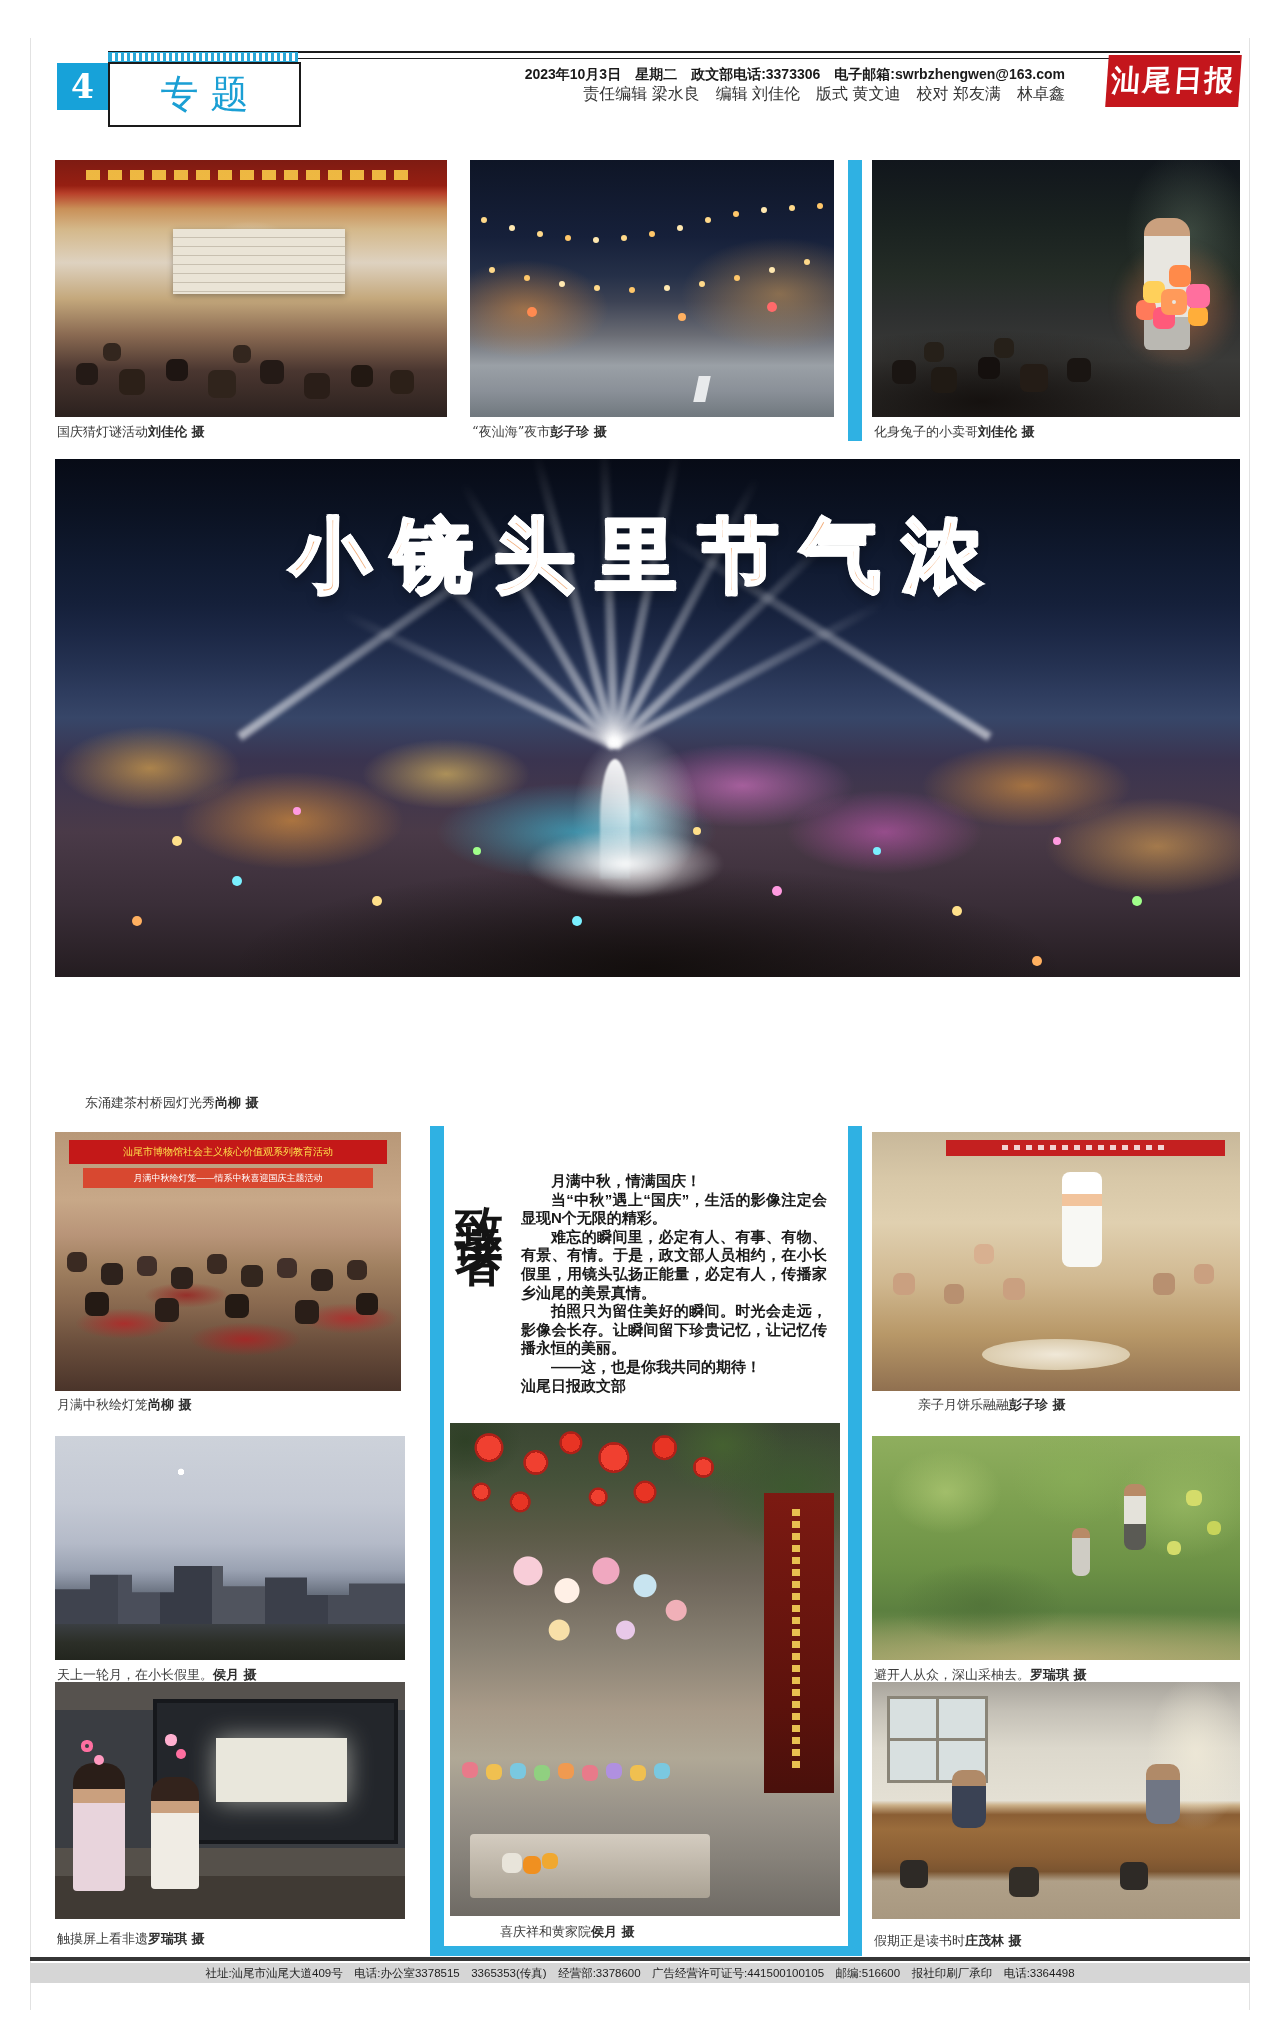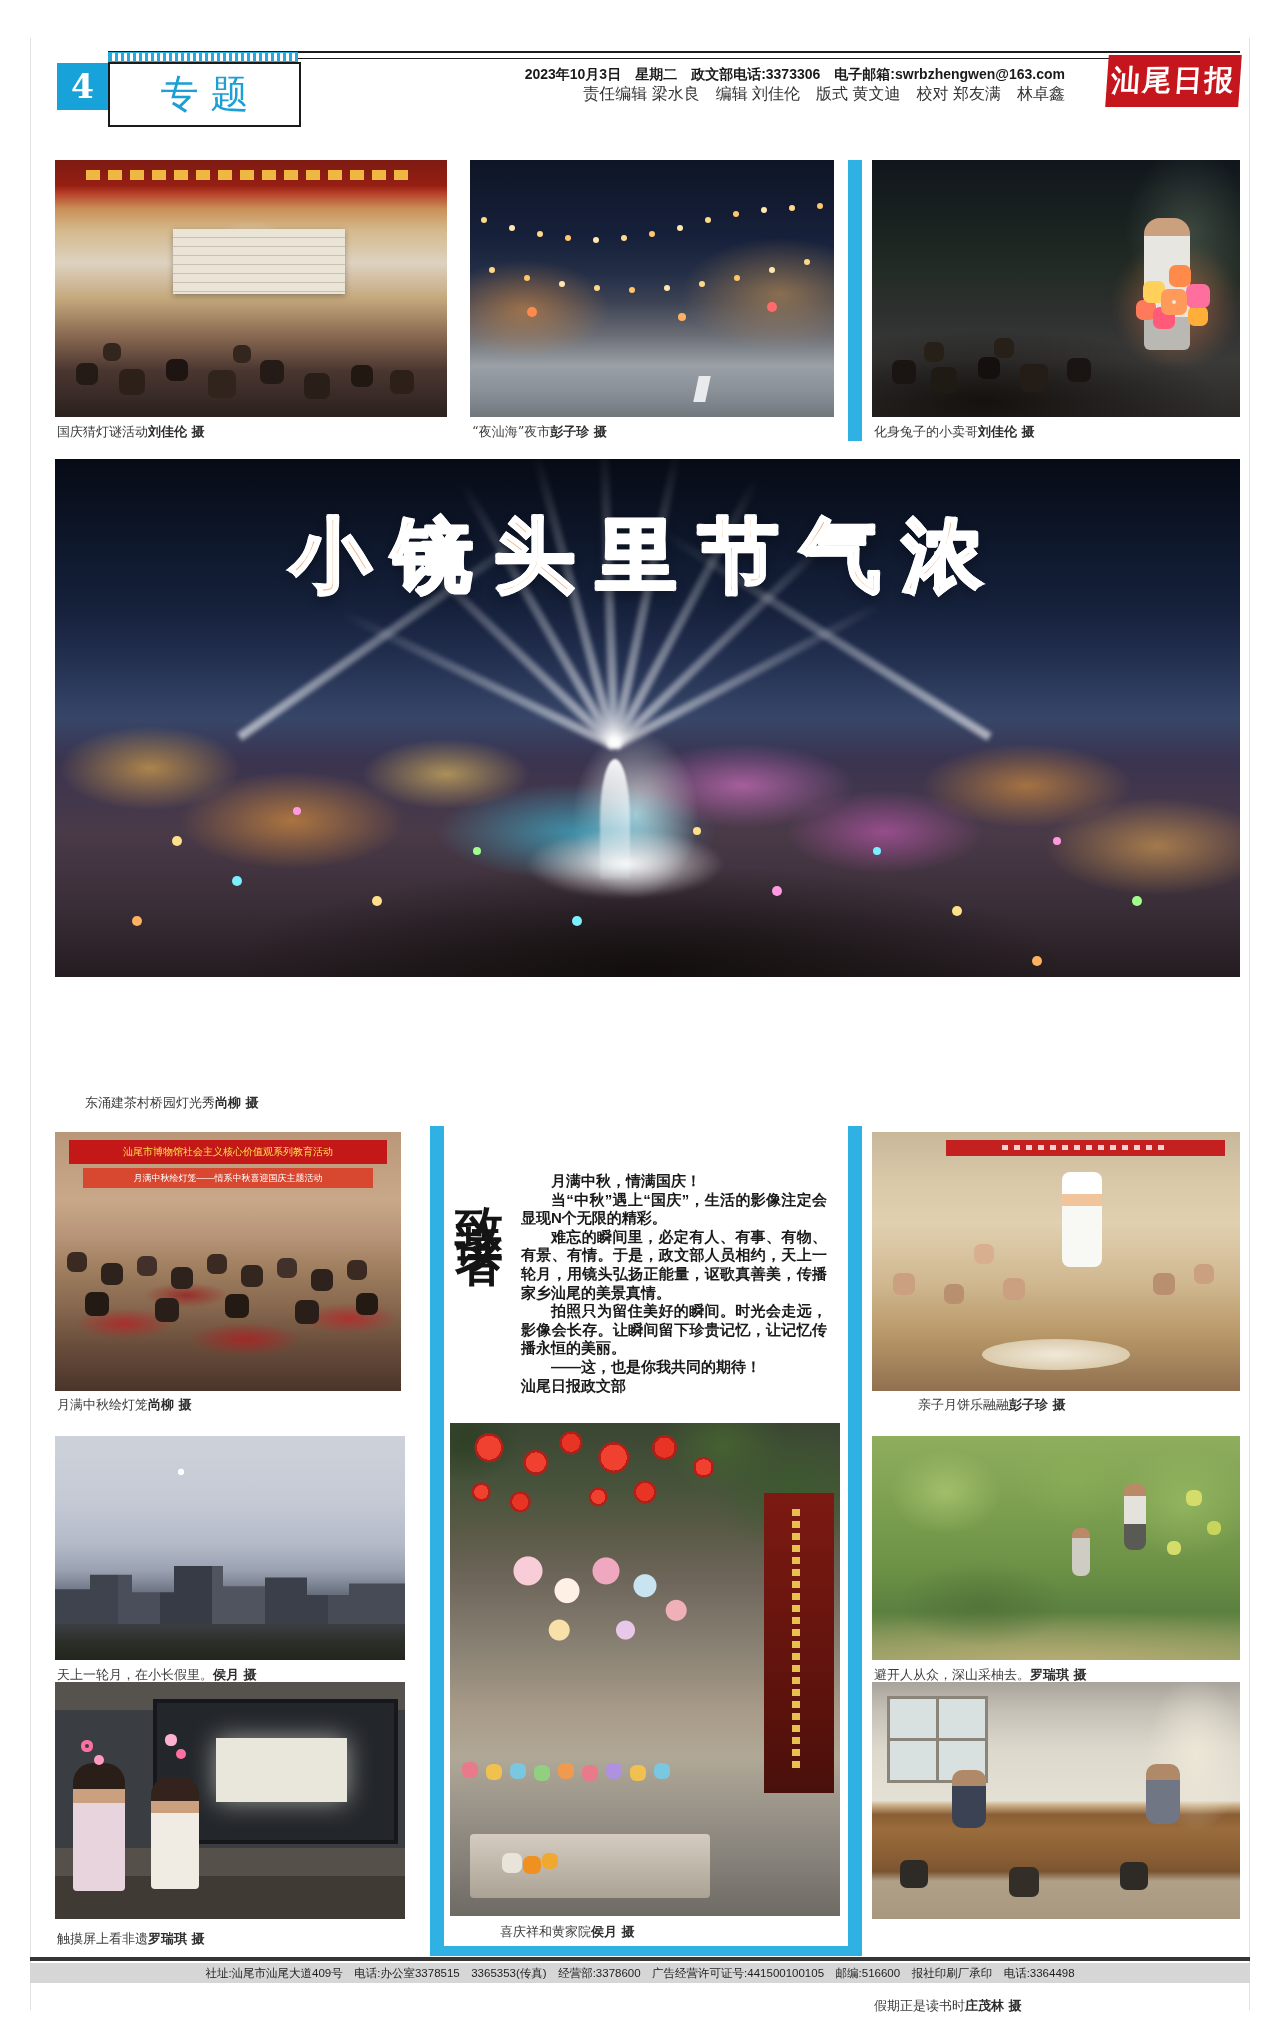--- a/index.html
+++ b/index.html
@@ -320,21 +320,21 @@
   </div>
   <div class="cap" style="left:918px;top:1396px;width:366px">
     <span class="ct">亲子月饼乐融融</span>
     <span class="cc">彭子珍 摄</span>
   </div>
 
   <div class="art-title">致读者</div>
   <div class="art-body">
     <p>月满中秋，情满国庆！</p>
     <p>当“中秋”遇上“国庆”，生活的影像注定会显现N个无限的精彩。</p>
-    <p>难忘的瞬间里，必定有人、有事、有物、有景、有情。于是，政文部人员相约，天上一轮月，用镜头弘扬正能量，讴歌真善美，传播家乡汕尾的美景真情。</p>
+    <p>难忘的瞬间里，必定有人、有事、有物、有景、有情。于是，政文部人员相约，在小长假里，用镜头弘扬正能量，必定有人，传播家乡汕尾的美景真情。</p>
     <p>拍照只为留住美好的瞬间。时光会走远，影像会长存。让瞬间留下珍贵记忆，让记忆传播永恒的美丽。</p>
     <p>——这，也是你我共同的期待！</p>
     <p class="art-sign">汕尾日报政文部</p>
   </div>
 
   <div class="photo p6" style="left:450px;top:1423px;width:390px;height:493px">
     <div class="foliage"></div>
     <div class="lant"></div>
     <div class="door">
         <i></i>
@@ -387,21 +387,21 @@
     <div class="fa"></div>
     <div class="fb"></div>
     <span class="dots" style="box-shadow:
       40px 190px 0 12px #2e2a26,150px 198px 0 13px #332e28,260px 192px 0 12px #2e2a26"></span>
   </div>
 
   <div class="cap" style="left:57px;top:1930px;width:348px">
     <span class="ct">触摸屏上看非遗</span>
     <span class="cc">罗瑞琪 摄</span>
   </div>
-  <div class="cap" style="left:874px;top:1997px;width:366px">
+  <div class="cap" style="left:874px;top:1932px;width:366px">
     <span class="ct">假期正是读书时</span>
     <span class="cc">庄茂林 摄</span>
   </div>
 
   <div class="f-rule"></div>
   <div class="f-bar">社址:汕尾市汕尾大道409号　电话:办公室3378515　3365353(传真)　经营部:3378600　广告经营许可证号:441500100105　邮编:516600　报社印刷厂承印　电话:3364498</div>
 
 </div>
 
 </body></html>

